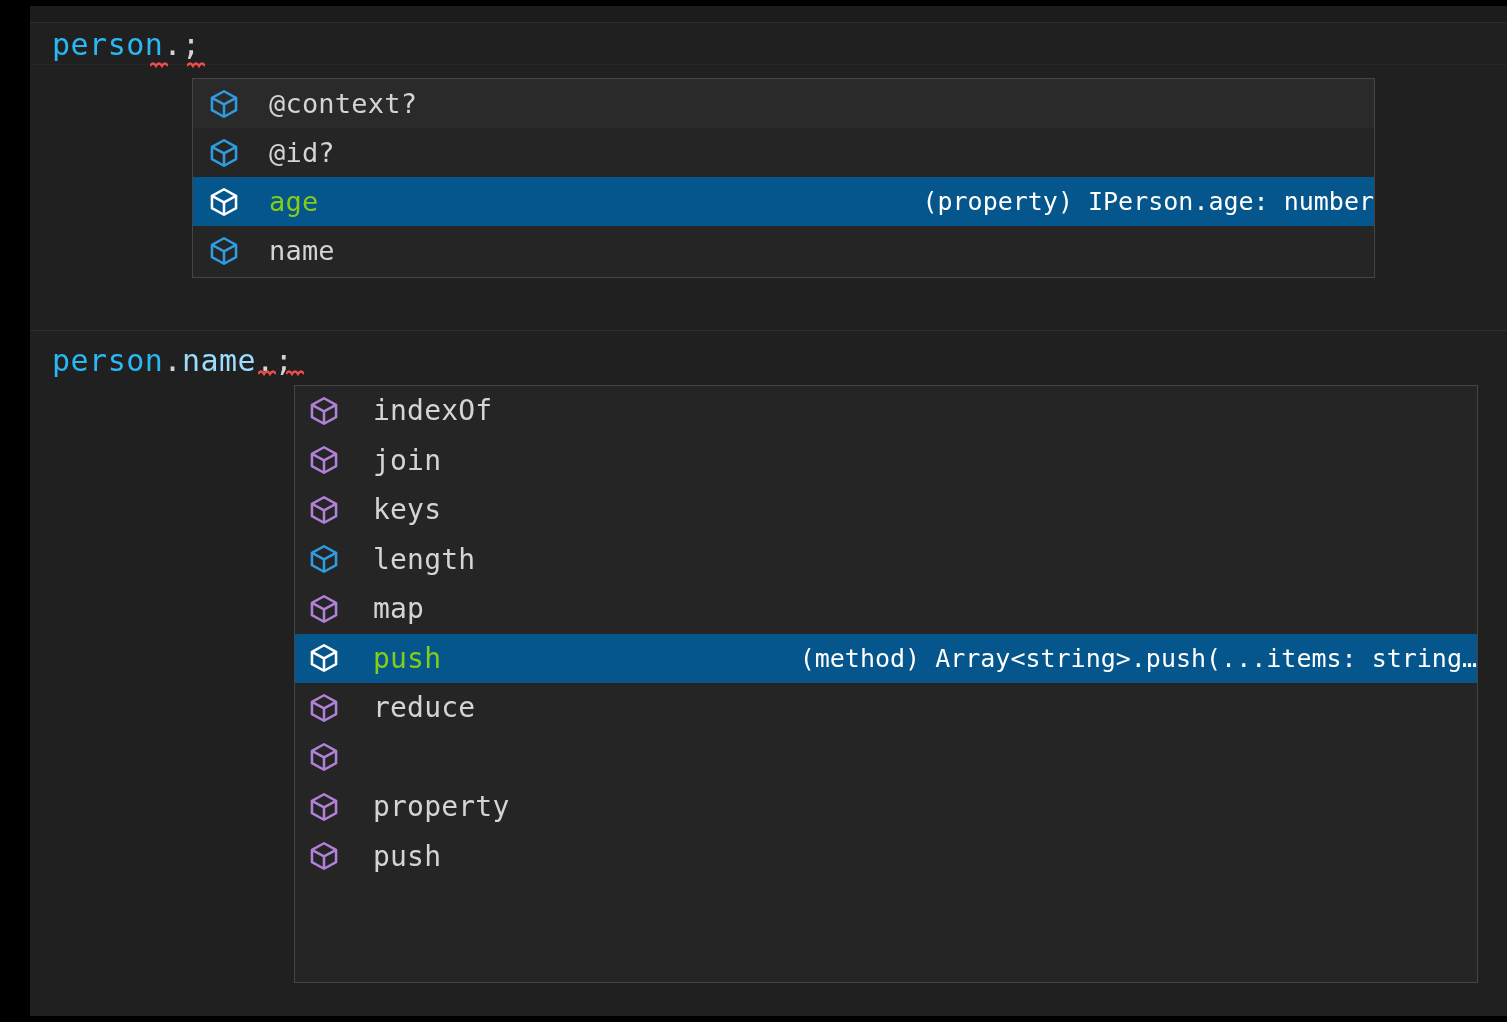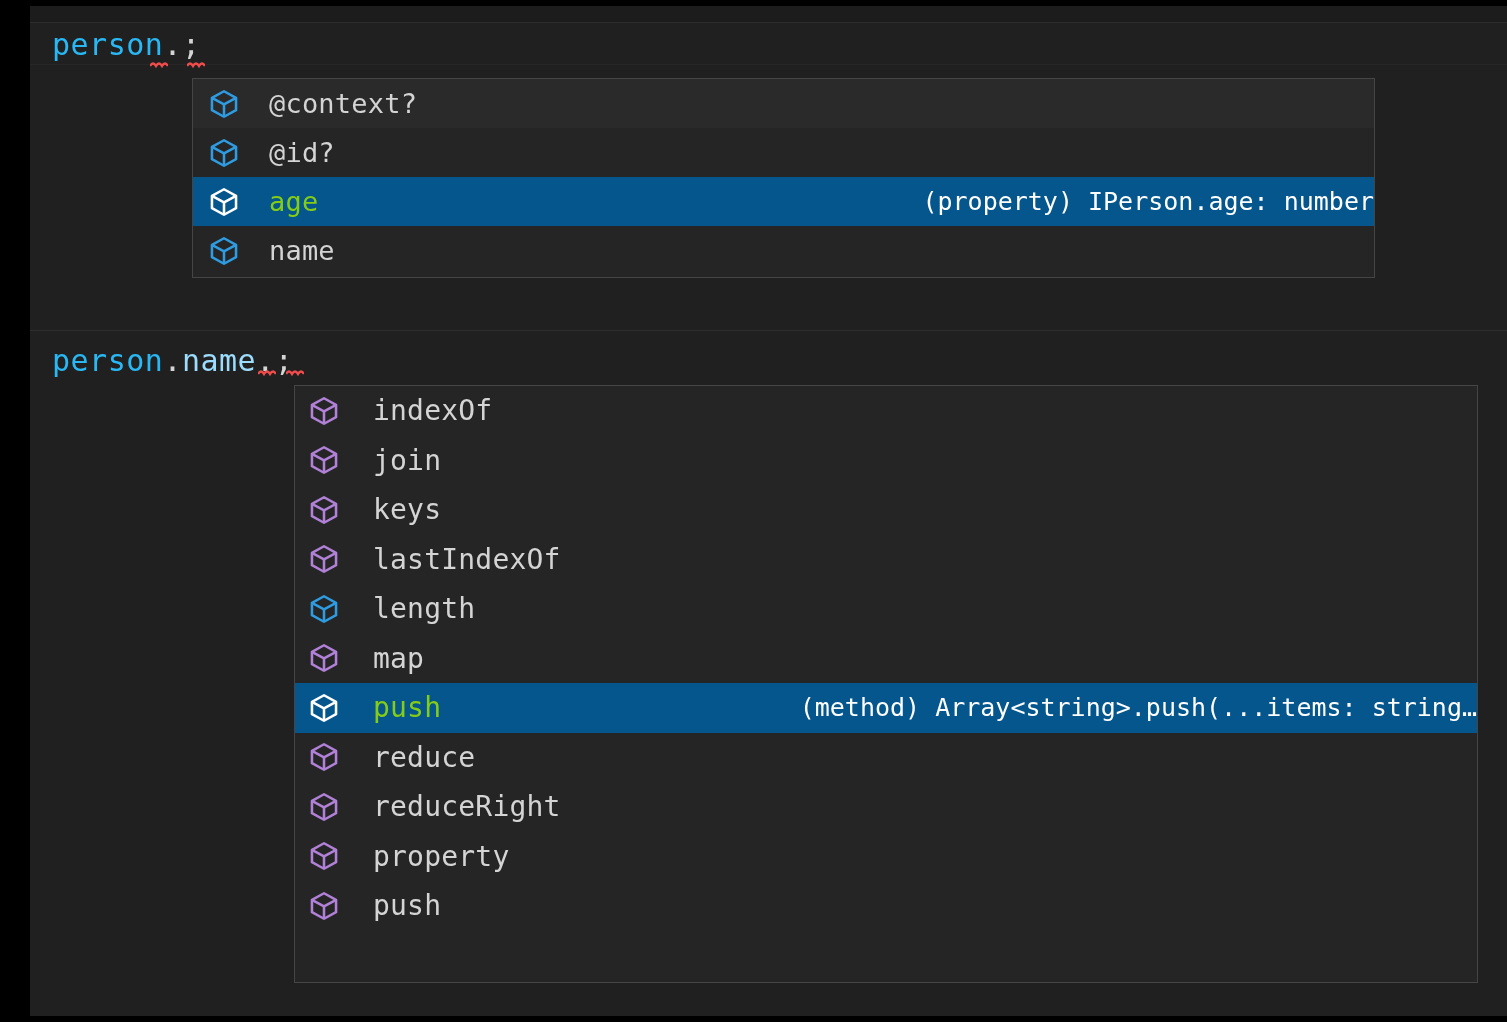--- a/index.html
+++ b/index.html
@@ -252,31 +252,20 @@
                 <path d="M12 3 L20.5 7.6 L20.5 16.4 L12 21 L3.5 16.4 L3.5 7.6 Z"></path>
                 <path d="M3.5 7.6 L12 12.2 L20.5 7.6"></path>
                 <path d="M12 12.2 L12 21"></path>
               </g>
             </svg></span>
           <span class="row-label">keys</span>
           <span class="row-detail"></span>
         </div>
         <div class="row">
           <span class="row-icon"><svg viewBox="0 0 24 24" width="34" height="34">
-              <g fill="none" stroke="#B180D7" stroke-width="1.8" stroke-linejoin="round">
-                <path d="M12 3 L20.5 7.6 L20.5 16.4 L12 21 L3.5 16.4 L3.5 7.6 Z"></path>
-                <path d="M3.5 7.6 L12 12.2 L20.5 7.6"></path>
-                <path d="M12 12.2 L12 21"></path>
-              </g>
-            </svg></span>
-          <span class="row-label">lastIndexOf</span>
-          <span class="row-detail"></span>
-        </div>
-        <div class="row">
-          <span class="row-icon"><svg viewBox="0 0 24 24" width="34" height="34">
               <g fill="none" stroke="#2F9BE0" stroke-width="1.8" stroke-linejoin="round">
                 <path d="M12 3 L20.5 7.6 L20.5 16.4 L12 21 L3.5 16.4 L3.5 7.6 Z"></path>
                 <path d="M3.5 7.6 L12 12.2 L20.5 7.6"></path>
                 <path d="M12 12.2 L12 21"></path>
               </g>
             </svg></span>
           <span class="row-label">length</span>
           <span class="row-detail"></span>
         </div>
         <div class="row">
@@ -313,21 +302,20 @@
           <span class="row-detail"></span>
         </div>
         <div class="row">
           <span class="row-icon"><svg viewBox="0 0 24 24" width="34" height="34">
               <g fill="none" stroke="#B180D7" stroke-width="1.8" stroke-linejoin="round">
                 <path d="M12 3 L20.5 7.6 L20.5 16.4 L12 21 L3.5 16.4 L3.5 7.6 Z"></path>
                 <path d="M3.5 7.6 L12 12.2 L20.5 7.6"></path>
                 <path d="M12 12.2 L12 21"></path>
               </g>
             </svg></span>
-          <span class="row-label">reduceRight</span>
           <span class="row-detail"></span>
         </div>
         <div class="row">
           <span class="row-icon"><svg viewBox="0 0 24 24" width="34" height="34">
               <g fill="none" stroke="#B180D7" stroke-width="1.8" stroke-linejoin="round">
                 <path d="M12 3 L20.5 7.6 L20.5 16.4 L12 21 L3.5 16.4 L3.5 7.6 Z"></path>
                 <path d="M3.5 7.6 L12 12.2 L20.5 7.6"></path>
                 <path d="M12 12.2 L12 21"></path>
               </g>
             </svg></span>

